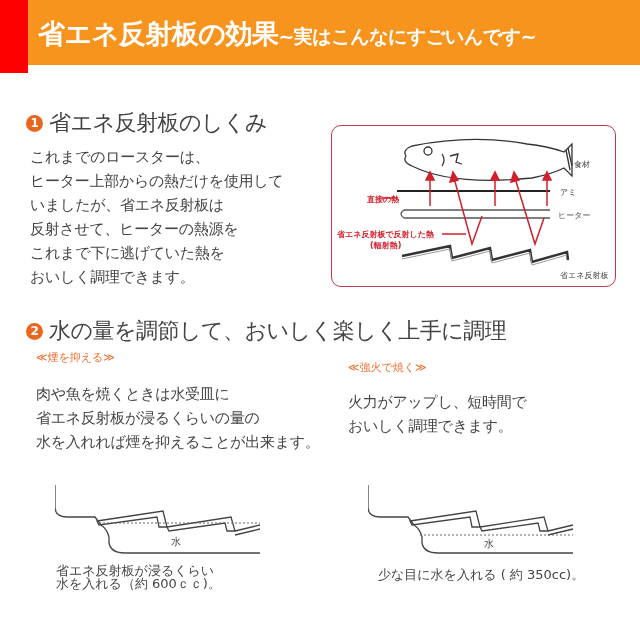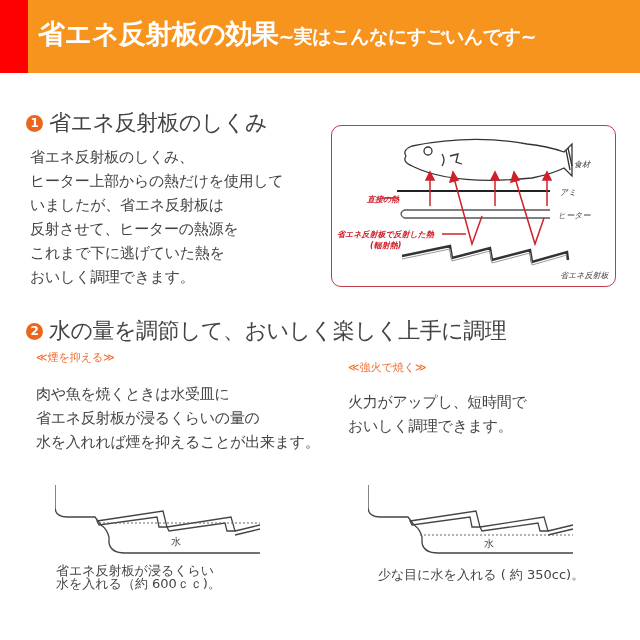--- a/index.html
+++ b/index.html
@@ -1,52 +1,52 @@
 <!DOCTYPE html>
 <html><head>
 <meta charset="utf-8">
 <style>
   html, body { margin:0; padding:0; }
   body { width:640px; height:640px; background:#ffffff; position:relative; overflow:hidden;
          font-family:"DejaVu Sans", "Liberation Sans", sans-serif; color:#444; }
-  .header { position:absolute; left:0; top:0; width:640px; height:73px; background:#f7941e; }
+  .header { position:absolute; left:0; top:0; width:640px; height:65px; background:#f7941e; }
   .header .red { position:absolute; left:0; top:0; width:28px; height:73px; background:#ff0000; }
   .header .title { position:absolute; left:38px; top:16px; color:#fff; font-weight:bold; white-space:nowrap; }
   .header .title .main { font-size:27px; letter-spacing:-0.5px; }
   .header .title .sub { font-size:19px; letter-spacing:-0.5px; }
 
   .sec-head { position:absolute; display:flex; align-items:center; color:#444; font-size:22px; white-space:nowrap; letter-spacing:-0.5px; }
   .badge { width:17px; height:17px; border-radius:50%; background:#e8661e; color:#fff; font-size:12px; font-weight:bold;
            display:inline-flex; align-items:center; justify-content:center; margin-right:6px; }
 
   .body-text { position:absolute; font-size:15px; line-height:24px; color:#444; white-space:nowrap; letter-spacing:-0.3px; }
   .sub-head { position:absolute; font-size:11px; color:#ee6b2a; white-space:nowrap; }
 
-  .diagram { position:absolute; left:331px; top:125px; width:283px; height:160px; border:1.5px solid #c23b4a; border-radius:10px;font-style:italic; }
+  .diagram { position:absolute; left:331px; top:125px; width:283px; height:160px; border:1.5px solid #c23b4a; border-radius:10px; }
   .dlabel { position:absolute; font-size:8px; color:#444; white-space:nowrap; }
   .dlabel.red { color:#d0202c; font-weight:bold; }
 
   .caption { position:absolute; font-size:13px; line-height:13px; color:#444; white-space:nowrap; }
 </style>
 </head>
 <body>
 
 <div class="header">
   <div class="red"></div>
   <div class="title">
     <span class="main">省エネ反射板の効果</span><span class="sub">~実はこんなにすごいんです~</span>
   </div>
 </div>
 
 <div class="sec-head" style="left:26px; top:108px;">
   <span class="badge">1</span>
   <span>省エネ反射板のしくみ</span>
 </div>
 <div class="body-text" style="left:30px; top:145px;">
-  <div>省エネ反射板のしくみ、</div>
+  <div>これまでのロースターは、</div>
   <div>ヒーター上部からの熱だけを使用して</div>
   <div>いましたが、省エネ反射板は</div>
   <div>反射させて、ヒーターの熱源を</div>
   <div>これまで下に逃げていた熱を</div>
   <div>おいしく調理できます。</div>
 </div>
 
 <div class="diagram">
   <svg width="283" height="160" viewBox="0 0 283 160" style="position:absolute;left:0;top:0;">
 

